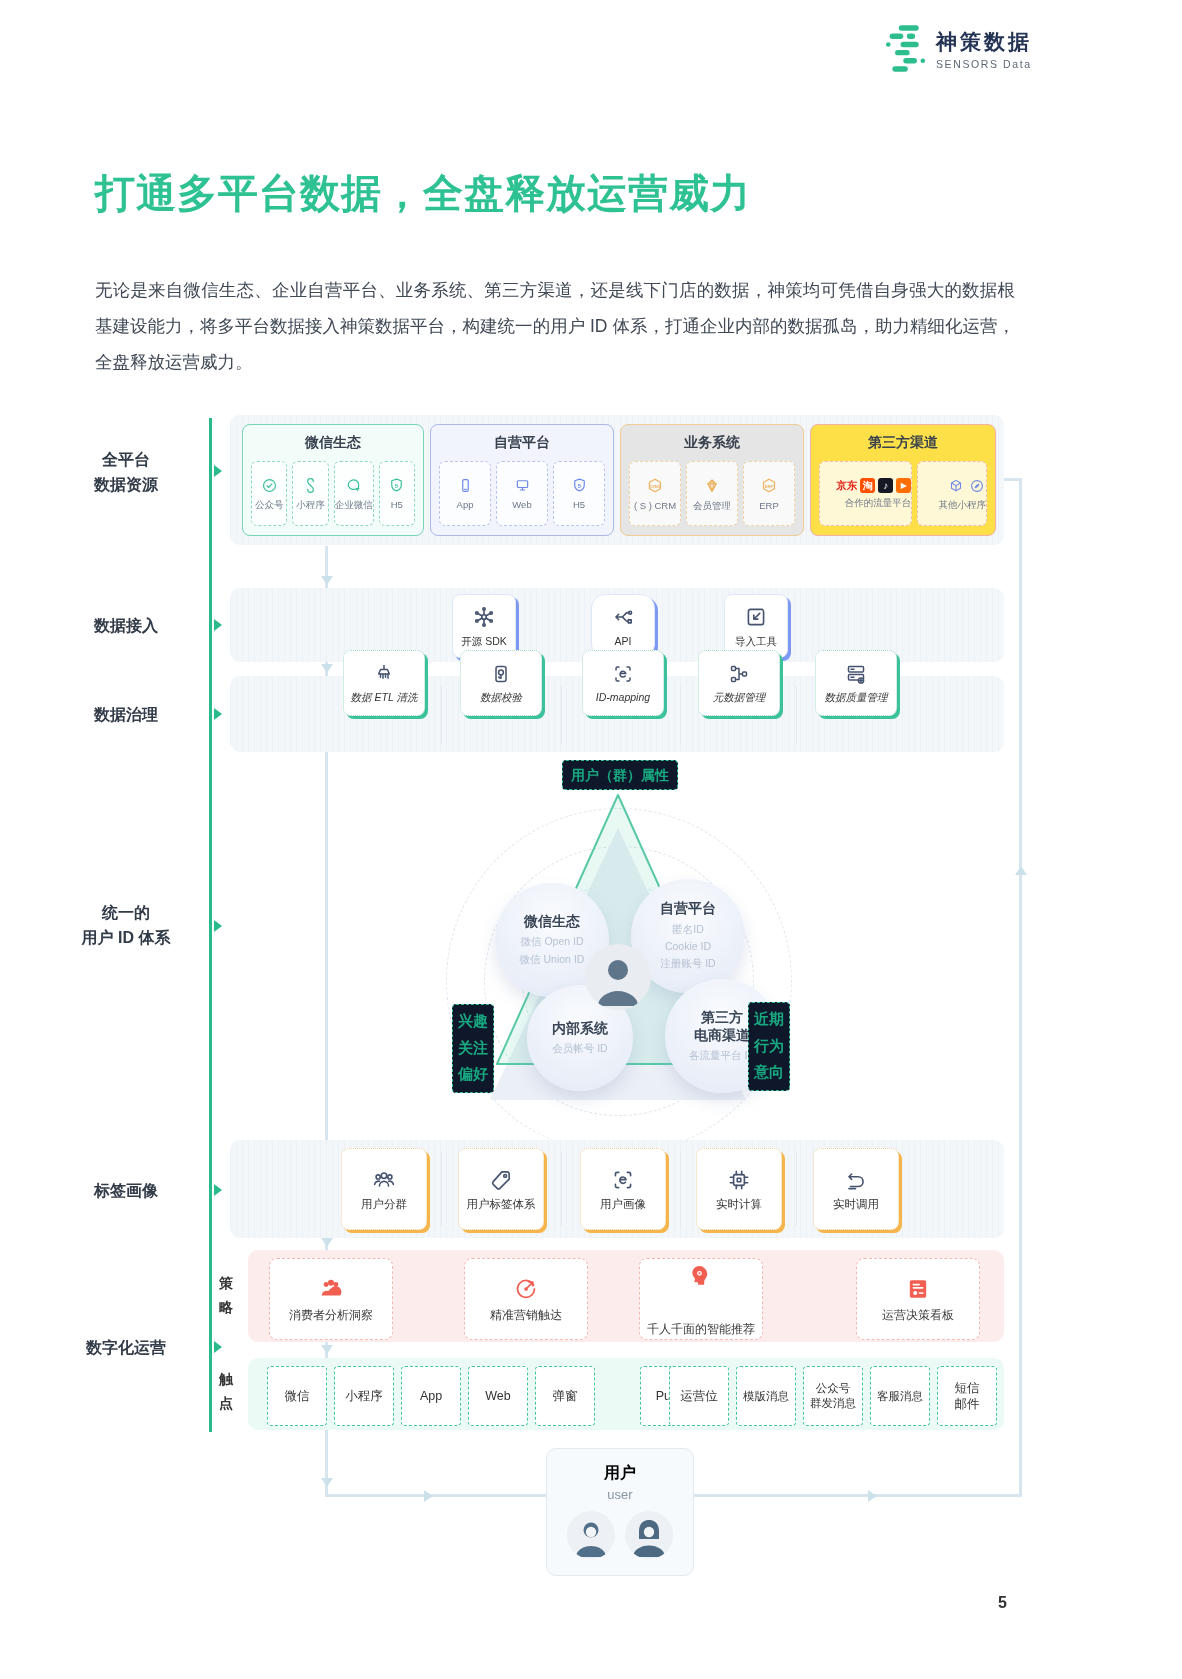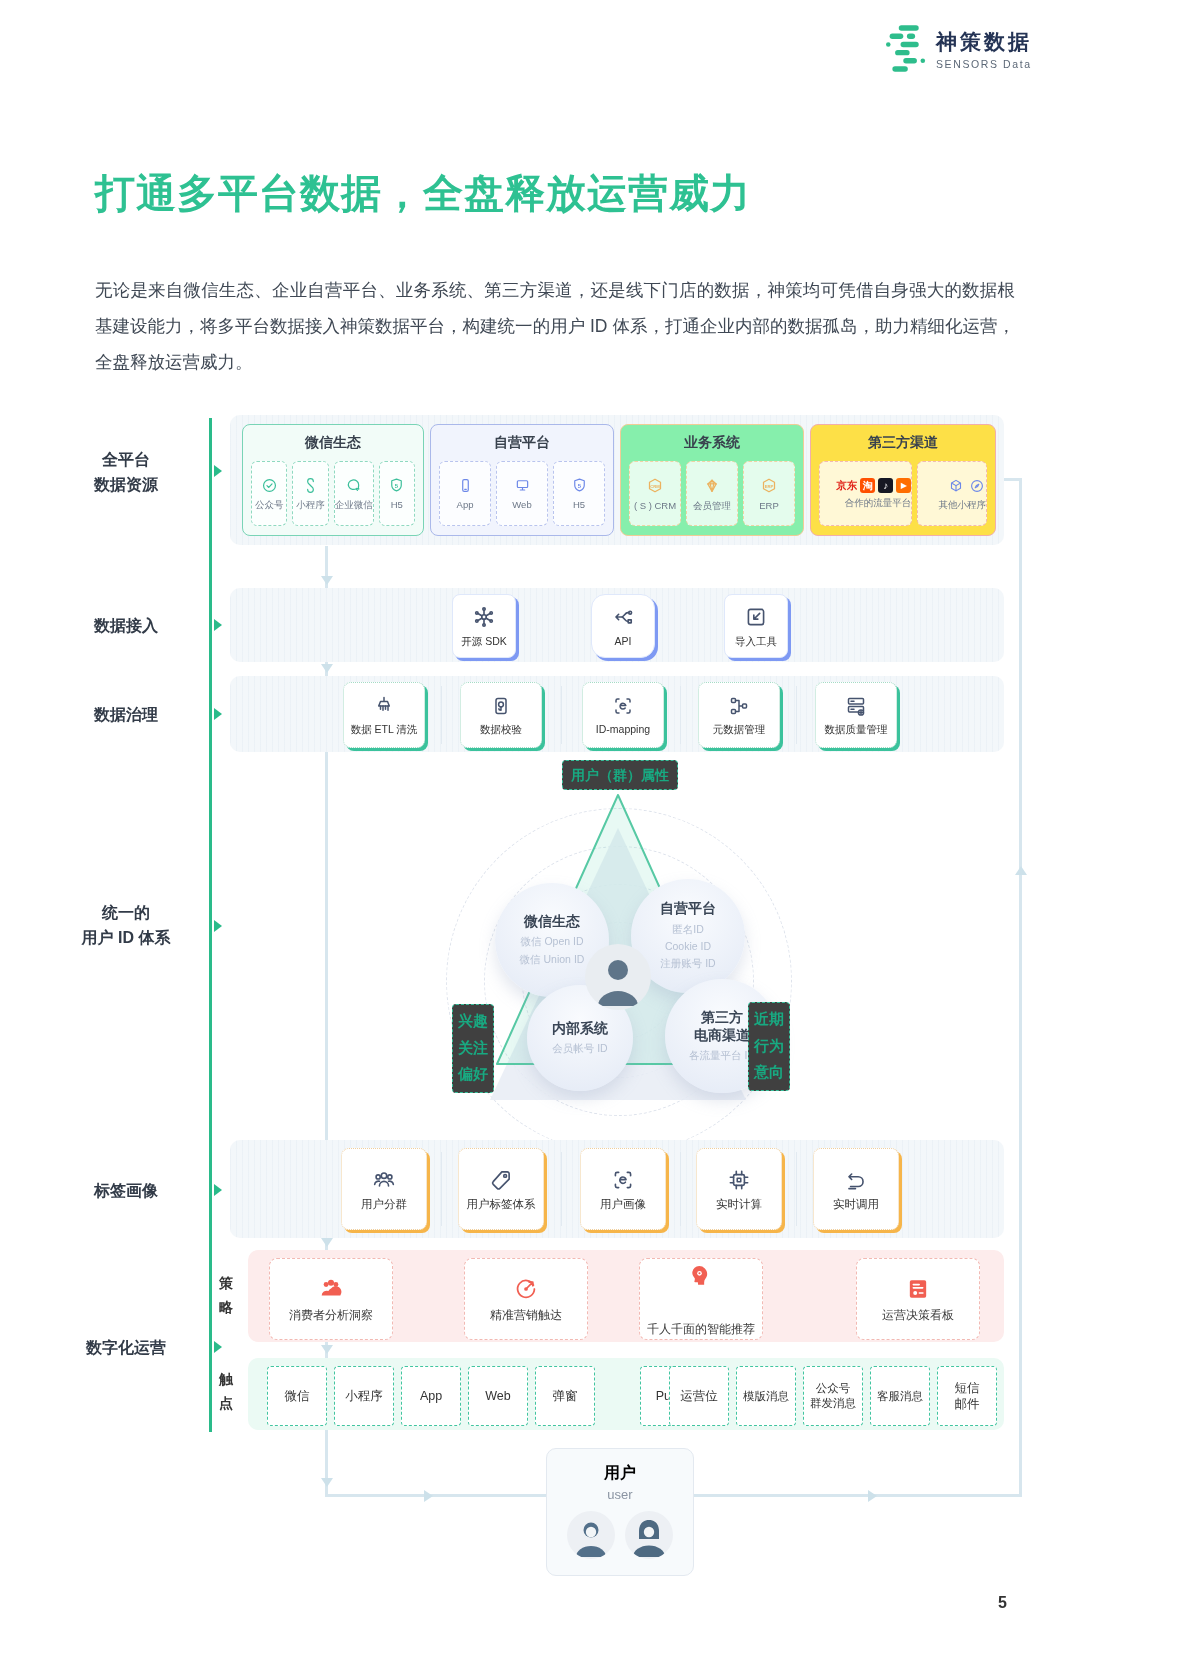--- a/index.html
+++ b/index.html
@@ -33,54 +33,54 @@
   
   .band{position:absolute;left:230px;width:774px;border-radius:10px;background:#f3f7fa;z-index:1;}
   .hatch{background-image:repeating-linear-gradient(90deg,rgba(186,204,222,.13) 0,rgba(186,204,222,.13) 1px,transparent 1px,transparent 6px);}
   .band-pink{left:248px;width:756px;background:#fdecec;}
   .band-mint{left:248px;width:756px;background:#ebfaf4;}
 
   
   .group{position:absolute;top:424px;height:110px;border-radius:8px;z-index:2;text-align:center;}
   .g-teal{background:#f2fcf8;border:1px solid #79d4b6;}
   .g-blue{background:#f1f4fd;border:1px solid #aab8ea;}
-  .g-orange{background:#86efac;border:1px solid #f1cc96;}
+  .g-orange{background:#e5e5e5;border:1px solid #f1cc96;}
   .g-red{background:#fde047;border:1px solid #f2afab;}
   .group-title{font-size:14px;font-weight:bold;color:#39424e;margin-top:9px;}
   .items{position:absolute;left:8px;right:8px;top:36px;bottom:9px;display:flex;gap:5px;}
   .item{flex:1;background:rgba(255,255,255,.78);border-radius:6px;display:flex;flex-direction:column;
         align-items:center;justify-content:center;gap:4px;}
   .b-teal{border:1px dashed #8fd9c0;} .b-blue{border:1px dashed #b9c4ee;}
   .b-orange{border:1px dashed #f0d3a4;} .b-red{border:1px dashed #f3b8b4;align-items:flex-end;}
   .item-label{font-size:9.5px;color:#6d7888;line-height:1.2;white-space:nowrap;}
   .logo-row{display:flex;gap:3px;align-items:center;}
   .sq{width:15px;height:15px;border-radius:3px;color:#fff;font-size:10px;font-weight:bold;
       display:flex;align-items:center;justify-content:center;line-height:1;}
   .jd{color:#e1251b;font-weight:bold;font-size:10.5px;letter-spacing:0;}
 
   
   .card{position:absolute;background:#fff;border-radius:8px;display:flex;flex-direction:column;
         align-items:center;justify-content:center;gap:5px;text-align:center;z-index:2;}
   .card2{border:1px solid #dfe8fb;box-shadow:3px 3px 0 #7e99f3;width:62px;height:62px;top:594px;}
-  .card3{border:1px dotted #a5dcc6;box-shadow:3px 3px 0 #3bc29c;width:80px;height:64px;top:682px;}
+  .card3{border:1px dotted #a5dcc6;box-shadow:3px 3px 0 #3bc29c;width:80px;height:64px;top:650px;font-style:italic;}
   .cardt{border:1px dotted #f0cf9d;box-shadow:3px 3px 0 #f6b54a;width:84px;height:80px;top:1148px;}
   .cards{border:1px dashed #f2b9b3;width:122px;height:80px;top:1258px;}
   .card-label{font-size:10.5px;color:#333;line-height:1.2;}
   .cards .card-label{font-size:12px;color:#3b3b3b;}
   .sep{position:absolute;width:1px;background:#e2eaf1;z-index:2;}
 
   
   .dash-circle{position:absolute;border:1.5px dashed #dee3ec;border-radius:50%;z-index:0;}
   .node{position:absolute;border-radius:50%;z-index:2;
         background:radial-gradient(circle at 50% 32%,#f9fbfe 0%,#eaeff8 68%,#e2e9f5 100%);
         box-shadow:0 8px 16px rgba(150,165,195,.28);
         display:flex;flex-direction:column;align-items:center;justify-content:center;text-align:center;}
   .node-title{font-size:14px;font-weight:bold;color:#3a4656;white-space:pre-line;line-height:1.3;}
   .node-sub{font-size:10.5px;color:#b6c1d3;white-space:pre-line;line-height:1.65;margin-top:3px;}
-  .badge{position:absolute;border:1px dashed #35c09a;border-radius:4px;color:#18a981;background:#404040;
+  .badge{position:absolute;border:1px dashed #35c09a;border-radius:4px;color:#18a981;background:#0f172a;
          font-weight:bold;text-align:center;z-index:3;}
   .avatar{position:absolute;left:585px;top:944px;width:66px;height:66px;border-radius:50%;
           background:#e9edf1;overflow:hidden;z-index:3;}
 
   
   .touch-item{position:absolute;top:1366px;width:58px;height:58px;background:#fff;border:1px dashed #41c5a0;
               border-radius:4px;display:flex;align-items:center;justify-content:center;font-size:12.5px;
               color:#333;white-space:pre-line;text-align:center;line-height:1.3;z-index:2;}
   .mini-label{position:absolute;width:20px;text-align:center;font-size:14px;font-weight:bold;color:#333;
               white-space:pre-line;line-height:1.7;z-index:2;}

